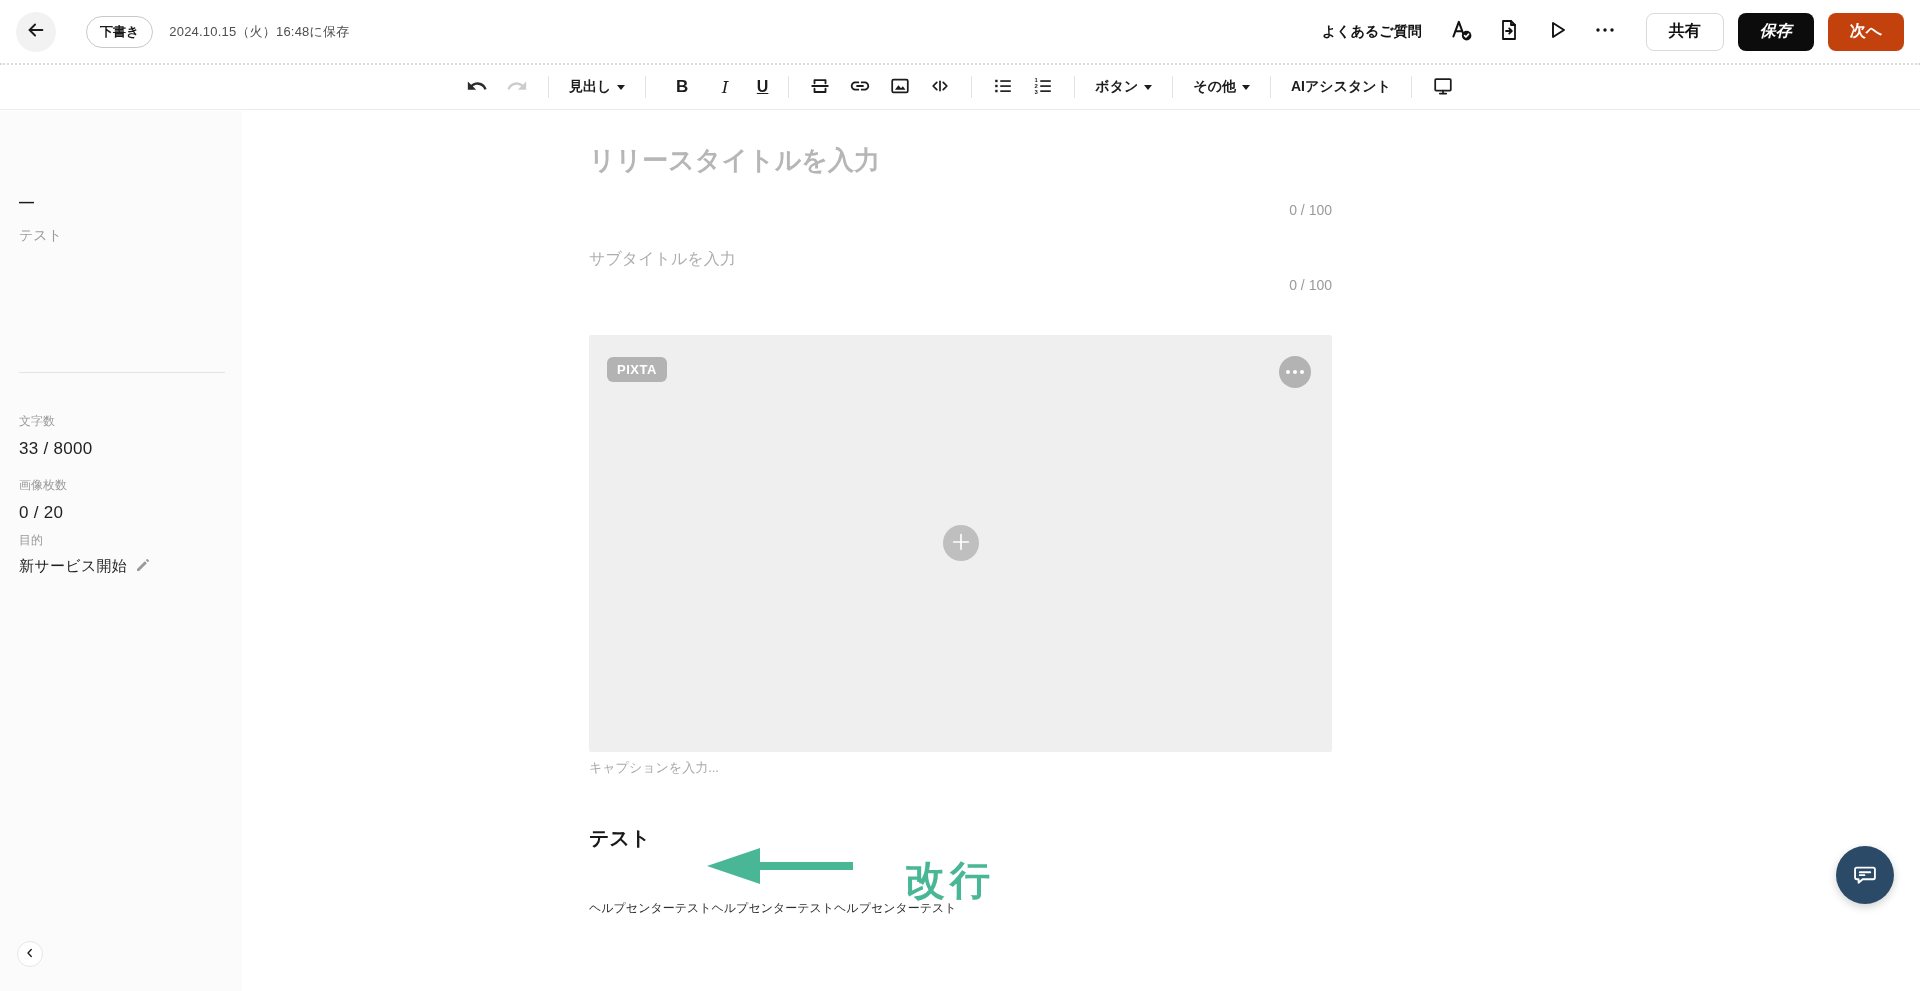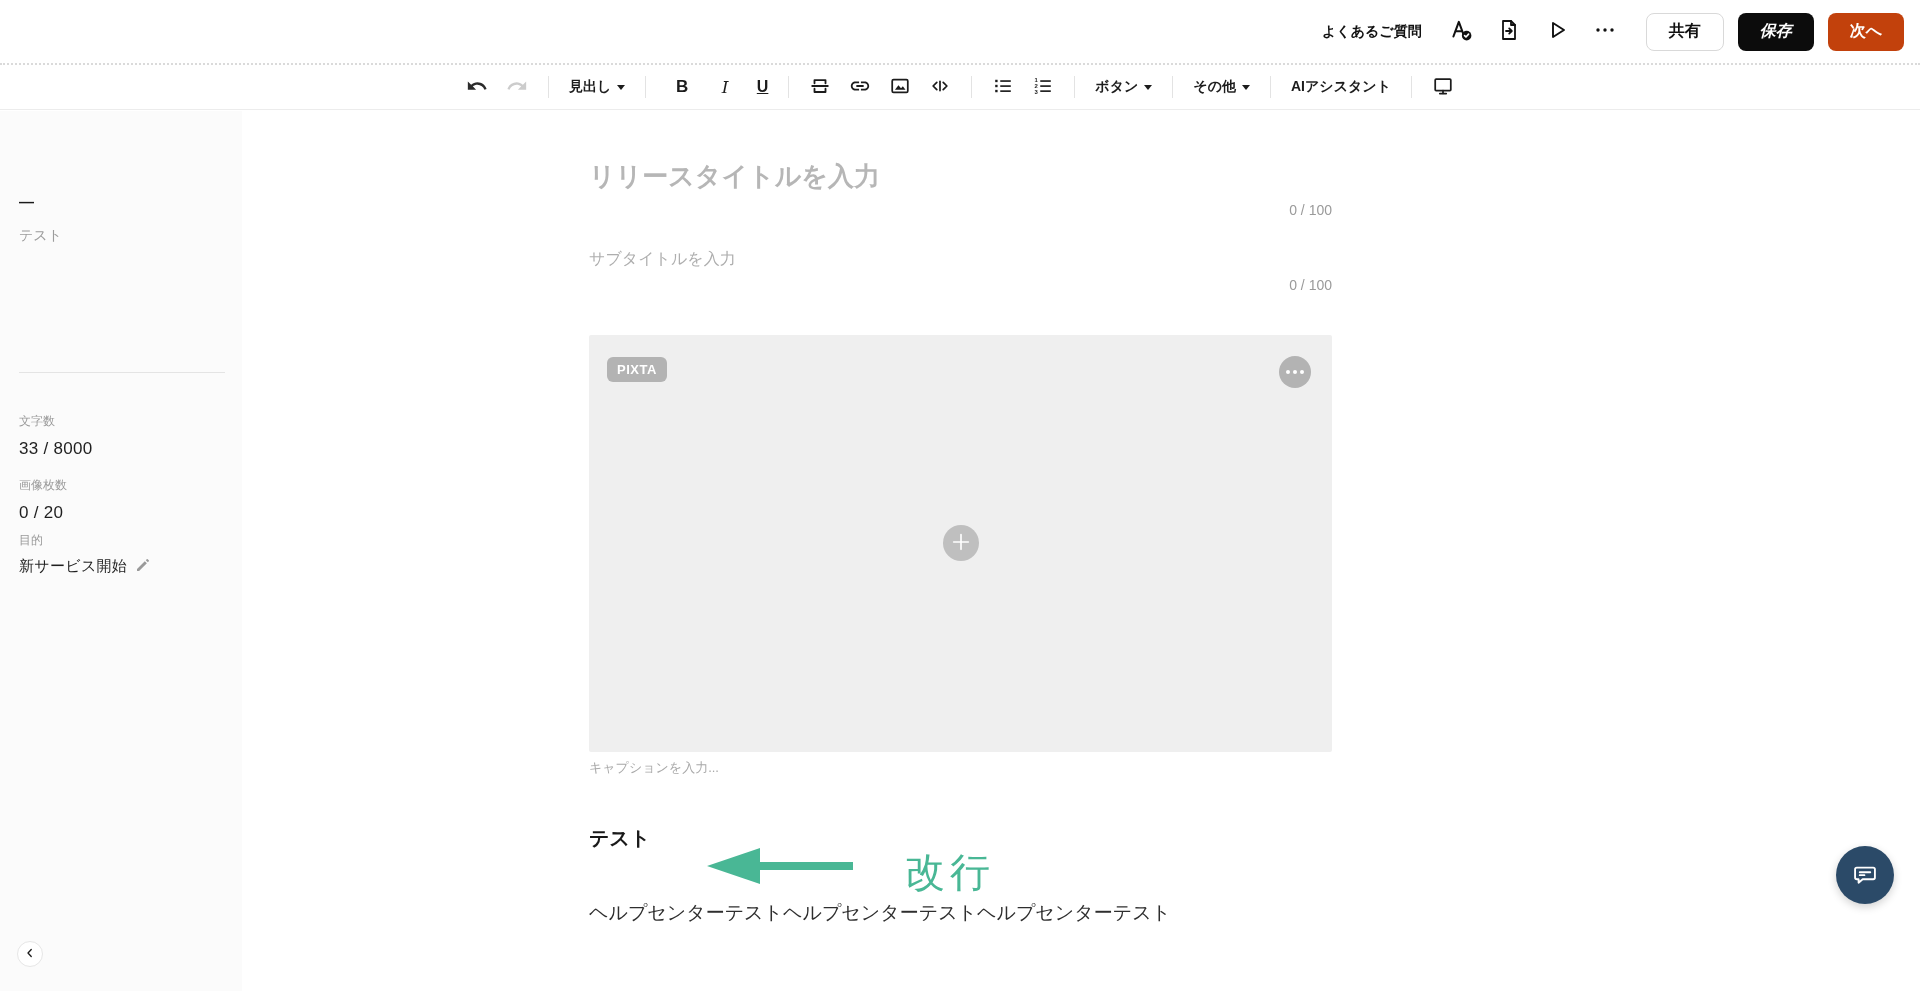--- a/index.html
+++ b/index.html
@@ -49,56 +49,68 @@
   .sb-label { position:absolute; left:19px; font-size:12px; color:#9a9a9a; }
   .sb-value { position:absolute; left:19px; font-size:17px; color:#1f1f1f; letter-spacing:.3px; }
   .sb-goal { display:flex; align-items:center; gap:8px; font-size:15px; }
   .pencil-btn { border:none; background:transparent; cursor:pointer; padding:0; display:flex; }
   .collapse-btn { position:absolute; top:830px; left:17px; width:26px; height:26px; border-radius:50%;
                   background:#fff; border:1px solid #e6e6e6; display:flex; align-items:center;
                   justify-content:center; cursor:pointer; }
 
   
   .content { position:absolute; left:589px; top:111px; width:743px; }
-  .title-ph { position:absolute; top:48px; left:0; font-size:26px; font-weight:600; color:#b6b6b6; cursor:text; }
+  .title-ph { position:absolute; top:32px; left:0; font-size:26px; font-weight:600; color:#b6b6b6; cursor:text; }
   .counter-1 { position:absolute; top:91px; right:0; font-size:14px; color:#9a9a9a; }
   .subtitle-ph { position:absolute; top:138px; left:0; font-size:16px; color:#aeaeae; cursor:text;font-family:Liberation Mono, monospace; }
   .counter-2 { position:absolute; top:166px; right:0; font-size:14px; color:#9a9a9a; }
 
   .image-box { position:absolute; top:224px; left:0; width:743px; height:417px; background:#efefef;
                border-radius:2px; cursor:pointer; }
   .provider-badge { position:absolute; top:22px; left:18px; background:#b3b3b3; color:#fff;
                     font-size:13px; font-weight:700; padding:5px 10px; border-radius:6px; letter-spacing:.5px; }
   .more-circle { position:absolute; top:21px; right:21px; width:32px; height:32px; border-radius:50%;
                  background:#b3b3b3; border:none; display:flex; align-items:center; justify-content:center;
                  gap:3px; cursor:pointer; }
   .more-circle i { width:4px; height:4px; border-radius:50%; background:#fff; }
   .plus-circle { position:absolute; top:190px; left:calc(50% - 18px); width:36px; height:36px;
                  border-radius:50%; background:#bfbfbf; border:none; display:flex; align-items:center;
                  justify-content:center; cursor:pointer; }
   .caption-ph { position:absolute; top:648px; left:0; font-size:13px; color:#a9a9a9; cursor:text; }
 
   .body-heading { position:absolute; top:714px; left:0; font-size:20px; font-weight:700; color:#191919; cursor:text; }
   .annotation { position:absolute; top:729px; left:118px; width:330px; height:50px; cursor:pointer; }
   .annotation .arrow-svg { position:absolute; left:0; top:6px; }
-  .annotation .anno-text { position:absolute; left:198px; top:8px; font-size:40px; font-weight:400;
+  .annotation .anno-text { position:absolute; left:198px; top:16px; font-size:40px; font-weight:700;
                            letter-spacing:5px; line-height:48px; }
-  .body-text { position:absolute; top:789px; left:0; font-size:19px; color:#2e2e2e; cursor:text; }
+  .body-text { position:absolute; top:789px; left:0; font-size:12px; color:#2e2e2e; cursor:text; }
 
   
   .chat-btn { position:absolute; left:1836px; top:846px; width:58px; height:58px; border-radius:50%;
               background:#2b4a68; border:none; display:flex; align-items:center; justify-content:center;
               cursor:pointer; box-shadow:0 3px 8px rgba(0,0,0,.18); }
 </style>
 </head>
 <body>
 
 <div class="app">
 
   <div class="header">
+    <div class="hdr-left">
+      <button class="back-btn">
+        <span>
+          <svg width="22" height="22" viewBox="0 0 24 24" fill="none" stroke="#1a1a1a" stroke-width="2" stroke-linecap="round" stroke-linejoin="round">
+              <path d="M19 12H5"></path>
+              <path d="M11 6l-6 6 6 6"></path>
+            </svg>
+        </span>
+      </button>
+      <span class="draft-pill">下書き</span>
+      <span class="saved-at">2024.10.15（火）16:48に保存</span>
+    </div>
     <div class="hdr-right">
       <a class="faq-link">よくあるご質問</a>
       <button class="hdr-icon-btn">
         <span>
           <svg width="26" height="26" viewBox="0 0 24 24" fill="none">
               <path d="M5 18 L10 4.5 L15 18" stroke="#111" stroke-width="1.9" stroke-linecap="round" stroke-linejoin="round"></path>
               <path d="M7.2 13.2 H12.8" stroke="#111" stroke-width="1.9" stroke-linecap="round"></path>
               <circle cx="17.2" cy="17.2" r="4.4" fill="#111"></circle>
               <path d="M15.3 17.2 l1.3 1.3 2.4-2.7" stroke="#fff" stroke-width="1.5" fill="none" stroke-linecap="round" stroke-linejoin="round"></path>
             </svg>

